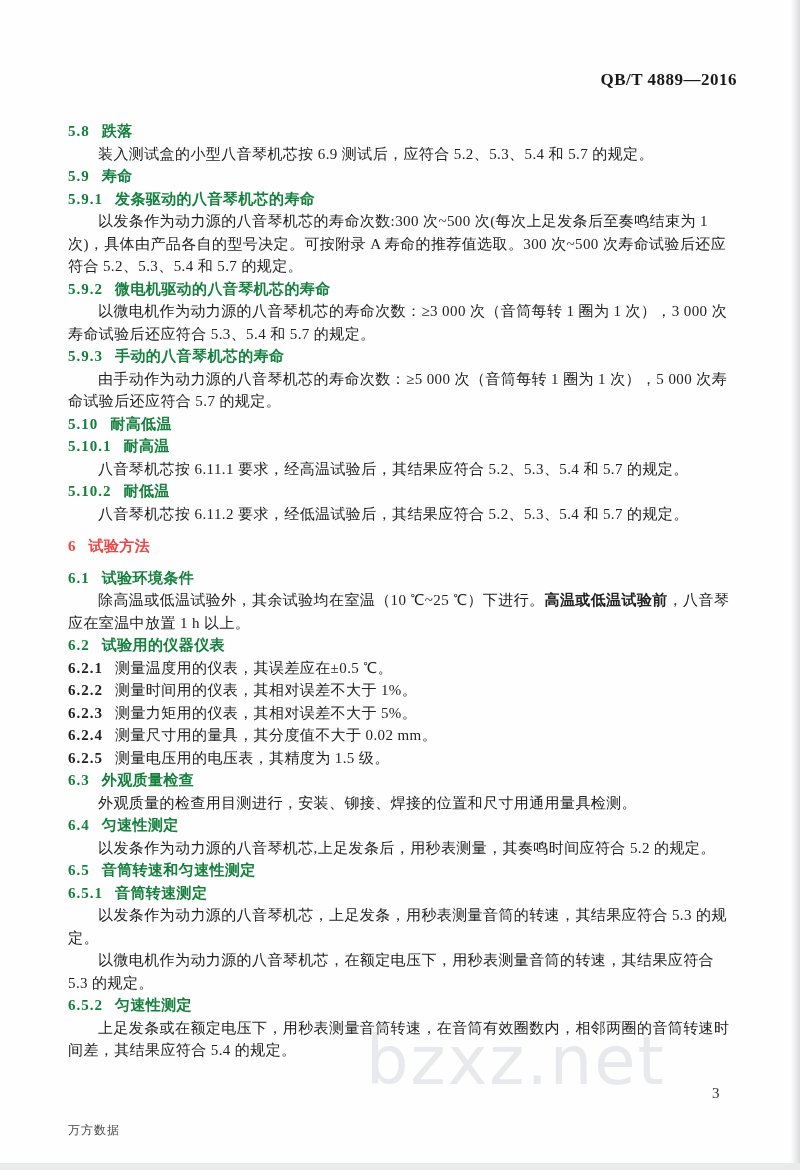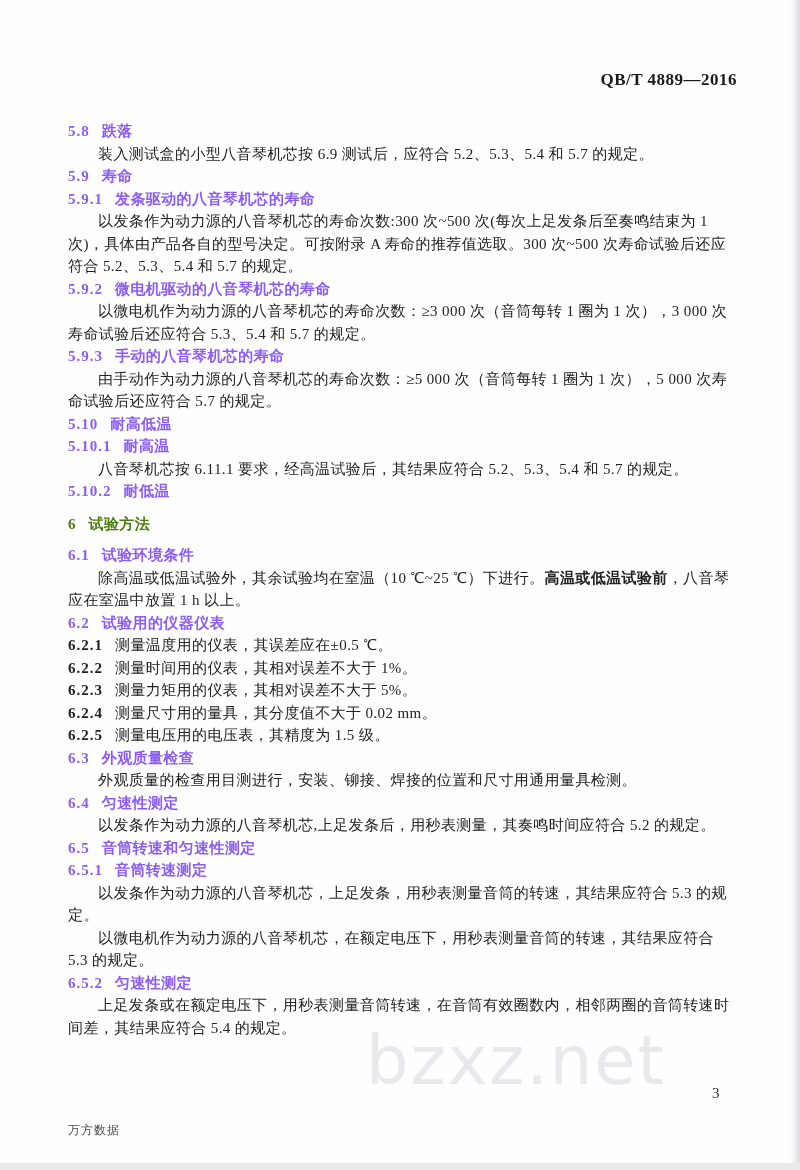--- a/index.html
+++ b/index.html
@@ -62,25 +62,25 @@
     z-index: 1;
   }
   .content p, .content h2, .content h3 {
     margin: 0;
     padding: 0;
     font-size: 15px;
     font-weight: normal;
   }
   .content .heading {
     font-weight: bold;
-    color: #8b5cf6;
+    color: #15803d;
   }
   .content .chapter {
     font-weight: bold;
-    color: #4d7c0f;
+    color: #ef4444;
     margin: 10px 0 9px 0;
   }
   .content .num {
     display: inline-block;
     margin-right: 12px;
     font-weight: bold;
     letter-spacing: 1px;
   }
   .content .body-para {
     text-indent: 30px;
@@ -125,20 +125,21 @@
       <h3 class="heading"><span class="num">5.9.1</span><span>发条驱动的八音琴机芯的寿命</span></h3>
       <p class="body-para">以发条作为动力源的八音琴机芯的寿命次数:300 次~500 次(每次上足发条后至奏鸣结束为 1 次)，具体由产品各自的型号决定。可按附录 A 寿命的推荐值选取。300 次~500 次寿命试验后还应符合 5.2、5.3、5.4 和 5.7 的规定。</p>
       <h3 class="heading"><span class="num">5.9.2</span><span>微电机驱动的八音琴机芯的寿命</span></h3>
       <p class="body-para">以微电机作为动力源的八音琴机芯的寿命次数：≥3 000 次（音筒每转 1 圈为 1 次），3 000 次寿命试验后还应符合 5.3、5.4 和 5.7 的规定。</p>
       <h3 class="heading"><span class="num">5.9.3</span><span>手动的八音琴机芯的寿命</span></h3>
       <p class="body-para">由手动作为动力源的八音琴机芯的寿命次数：≥5 000 次（音筒每转 1 圈为 1 次），5 000 次寿命试验后还应符合 5.7 的规定。</p>
       <h3 class="heading"><span class="num">5.10</span><span>耐高低温</span></h3>
       <h3 class="heading"><span class="num">5.10.1</span><span>耐高温</span></h3>
       <p class="body-para">八音琴机芯按 6.11.1 要求，经高温试验后，其结果应符合 5.2、5.3、5.4 和 5.7 的规定。</p>
       <h3 class="heading"><span class="num">5.10.2</span><span>耐低温</span></h3>
+      <p class="body-para">八音琴机芯按 6.11.2 要求，经低温试验后，其结果应符合 5.2、5.3、5.4 和 5.7 的规定。</p>
       <h2 class="chapter"><span class="num">6</span><span>试验方法</span></h2>
       <h3 class="heading"><span class="num">6.1</span><span>试验环境条件</span></h3>
       <p class="body-para"><span>除高温或低温试验外，其余试验均在室温（10 ℃~25 ℃）下进行。</span><span class="bold-run">高温或低温试验前</span><span>，八音琴应在室温中放置 1 h 以上。</span></p>
       <h3 class="heading"><span class="num">6.2</span><span>试验用的仪器仪表</span></h3>
       <p><span class="num">6.2.1</span><span>测量温度用的仪表，其误差应在±0.5 ℃。</span></p>
       <p><span class="num">6.2.2</span><span>测量时间用的仪表，其相对误差不大于 1%。</span></p>
       <p><span class="num">6.2.3</span><span>测量力矩用的仪表，其相对误差不大于 5%。</span></p>
       <p><span class="num">6.2.4</span><span>测量尺寸用的量具，其分度值不大于 0.02 mm。</span></p>
       <p><span class="num">6.2.5</span><span>测量电压用的电压表，其精度为 1.5 级。</span></p>
       <h3 class="heading"><span class="num">6.3</span><span>外观质量检查</span></h3>

